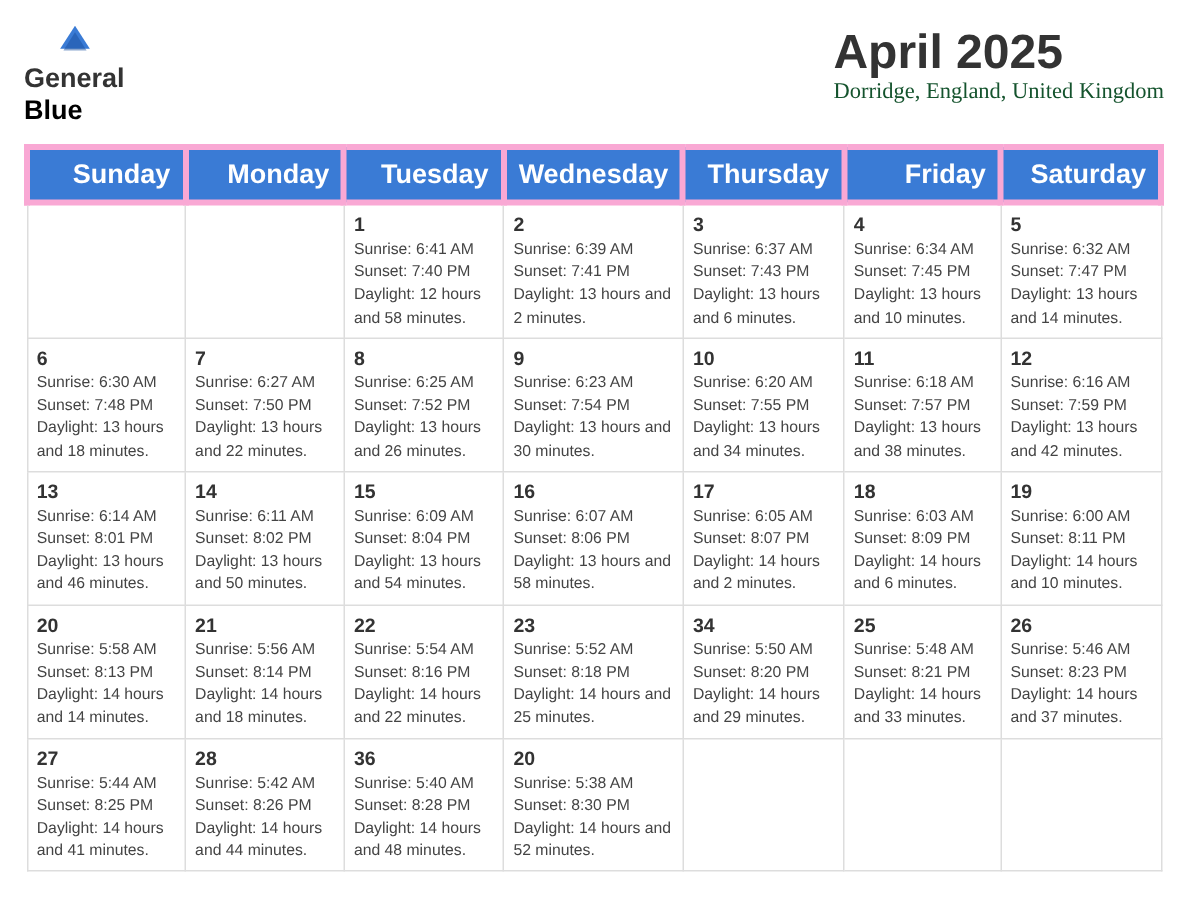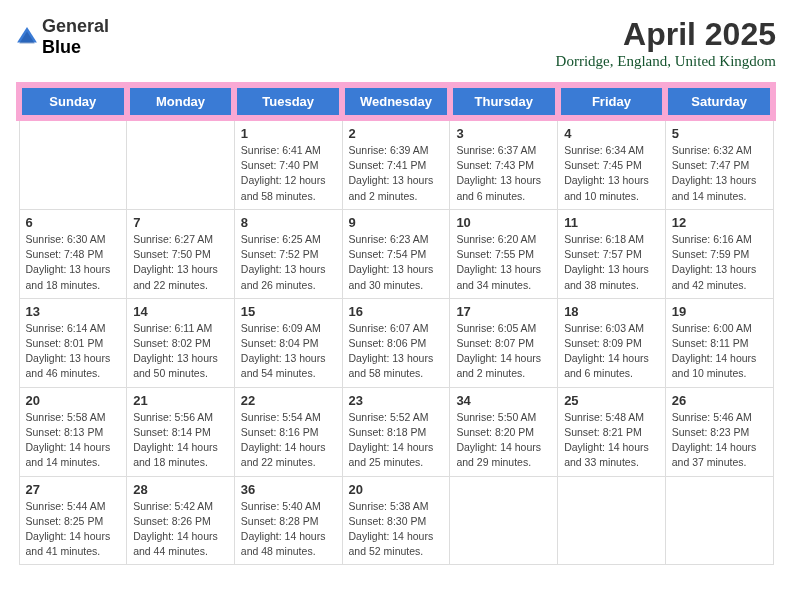--- a/index.html
+++ b/index.html
@@ -13,51 +13,52 @@
     .header {
       display: flex;
       justify-content: space-between;
       align-items: flex-start;
       margin-bottom: 12px;
     }
     .logo {
       display: flex;
       align-items: center;
       gap: 4px;
+      flex-direction: column;
     }
     .logo-icon {
       width: 22px;
       height: 22px;
     }
     .title-block {
-      text-align: right;
+      text-align: left;
     }
     .main-title {
       font-size: 32px;
       font-weight: bold;
       color: #333;
     }
     .subtitle {
       font-size: 15px;
       color: #14532d;
       font-family: Liberation Serif, serif;
     }
     .calendar {
       width: 100%;
       border-collapse: collapse;
       border: 1px solid #ccc;
     }
     .calendar th {
       background-color: #3a7bd5;
       color: #fff;
-      font-size: 13px;
+      font-size: 18px;
       font-weight: bold;
       padding: 6px 8px;
-      text-align: center;
-      border: 6px solid #f9a8d4;
+      text-align: right;
+      border: 4px solid #f9a8d4;
     }
     .calendar td {
       vertical-align: top;
       width: 108px;
       padding: 5px 6px;
       border: 1px solid #ddd;
       font-size: 10.5px;
       color: #333;
       background: #fff;
       min-height: 80px;

